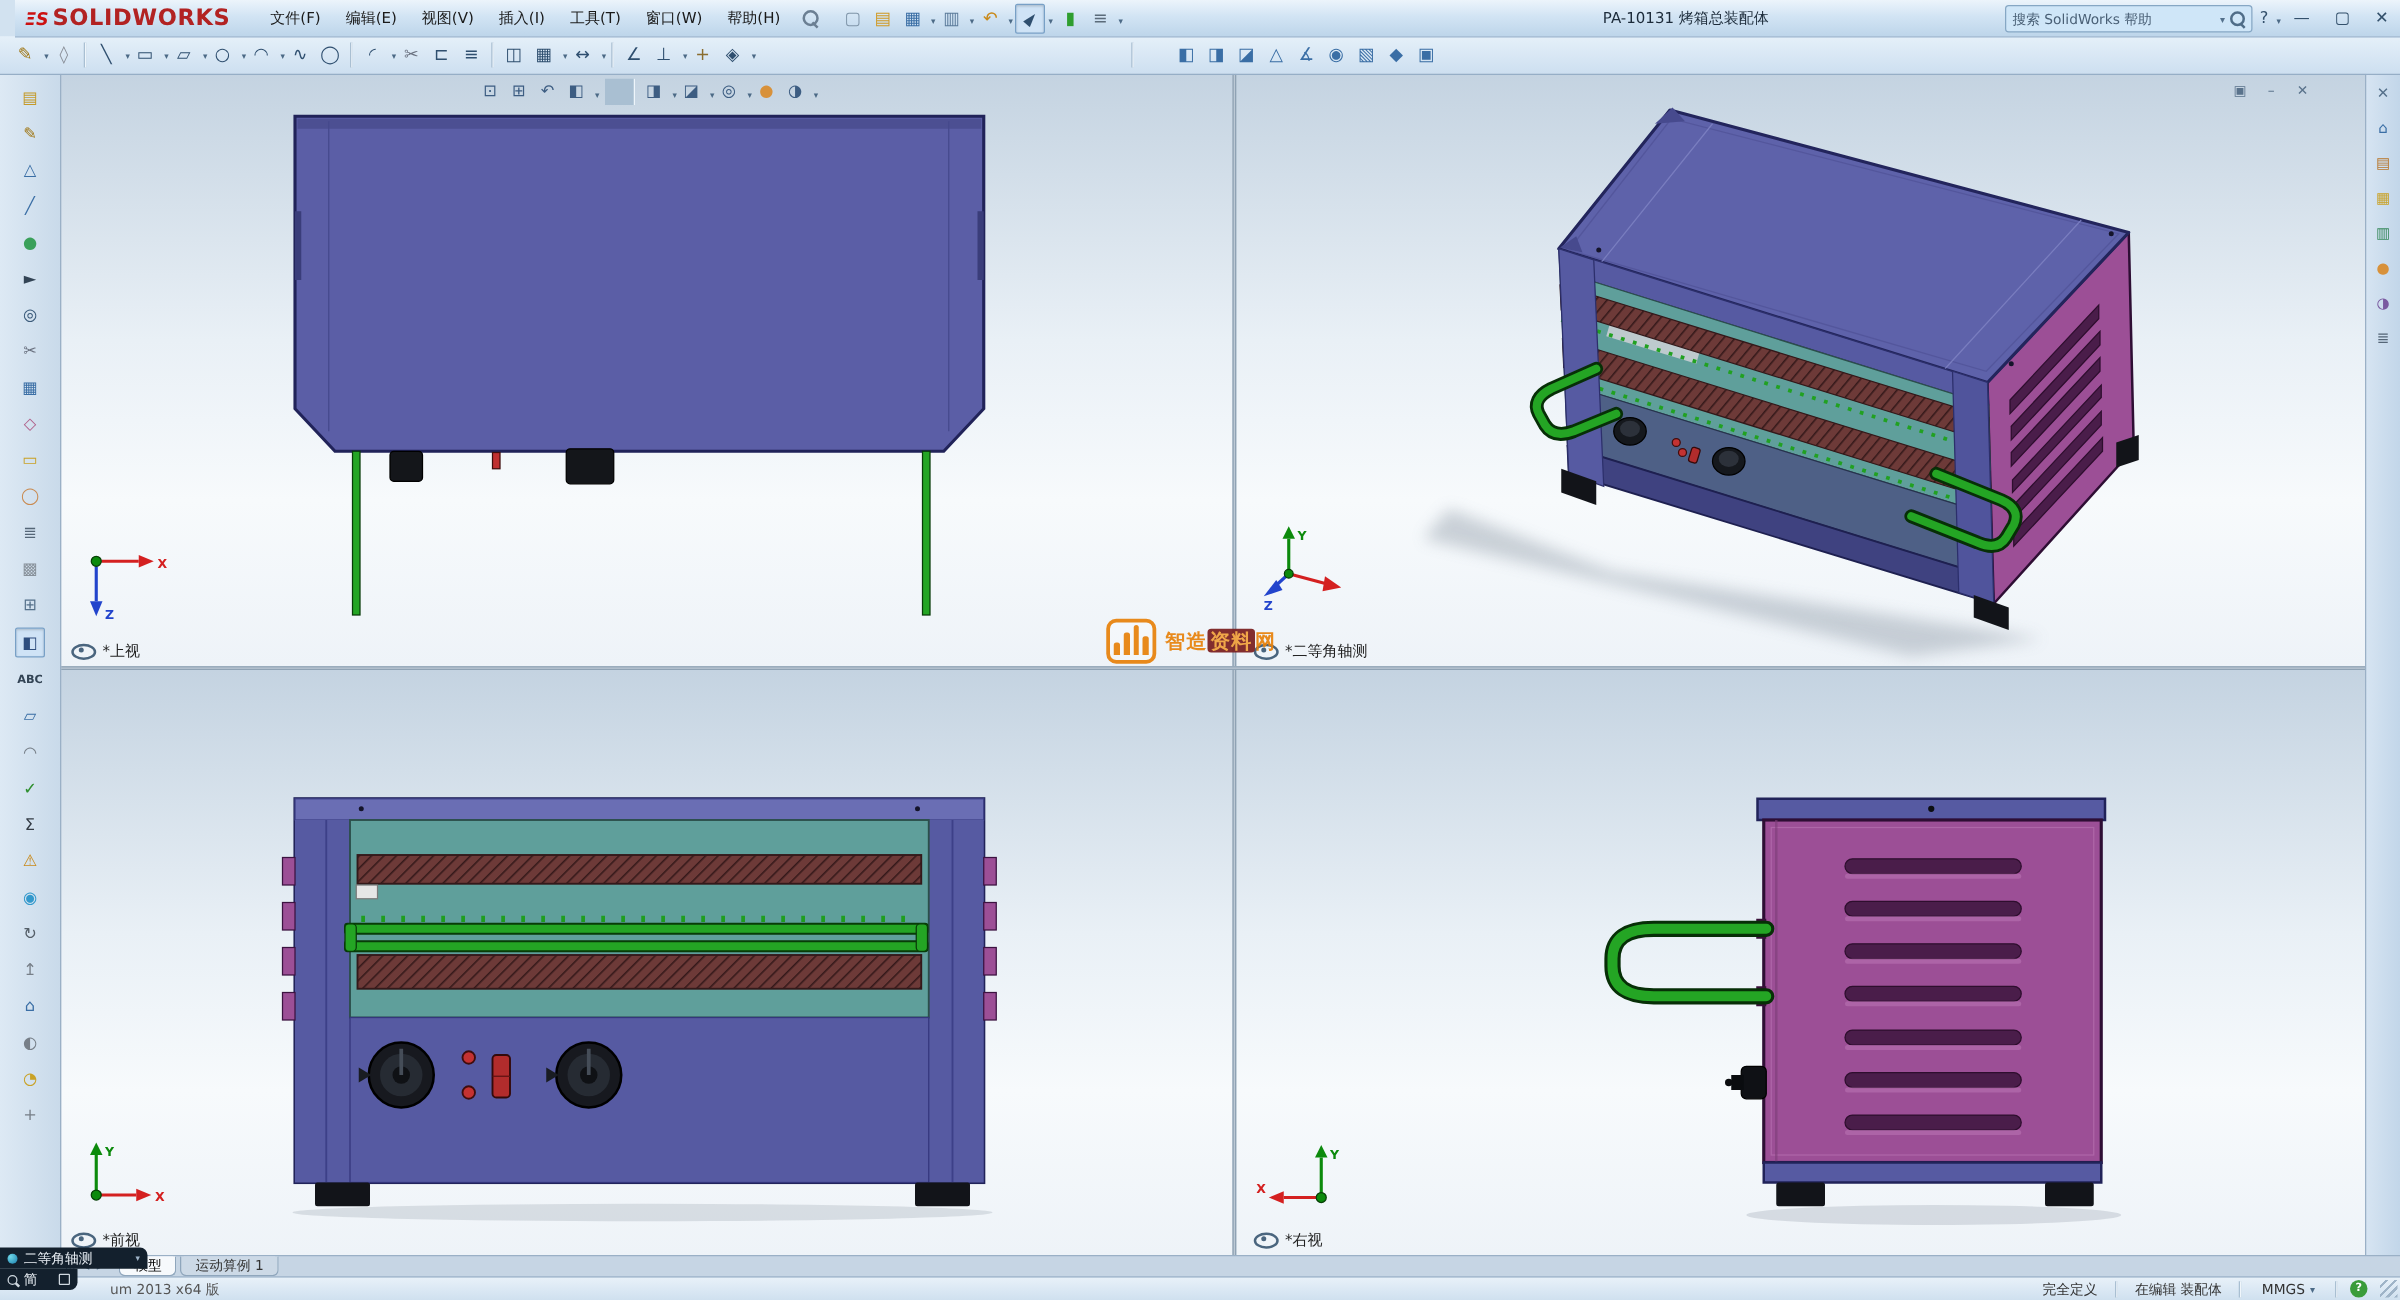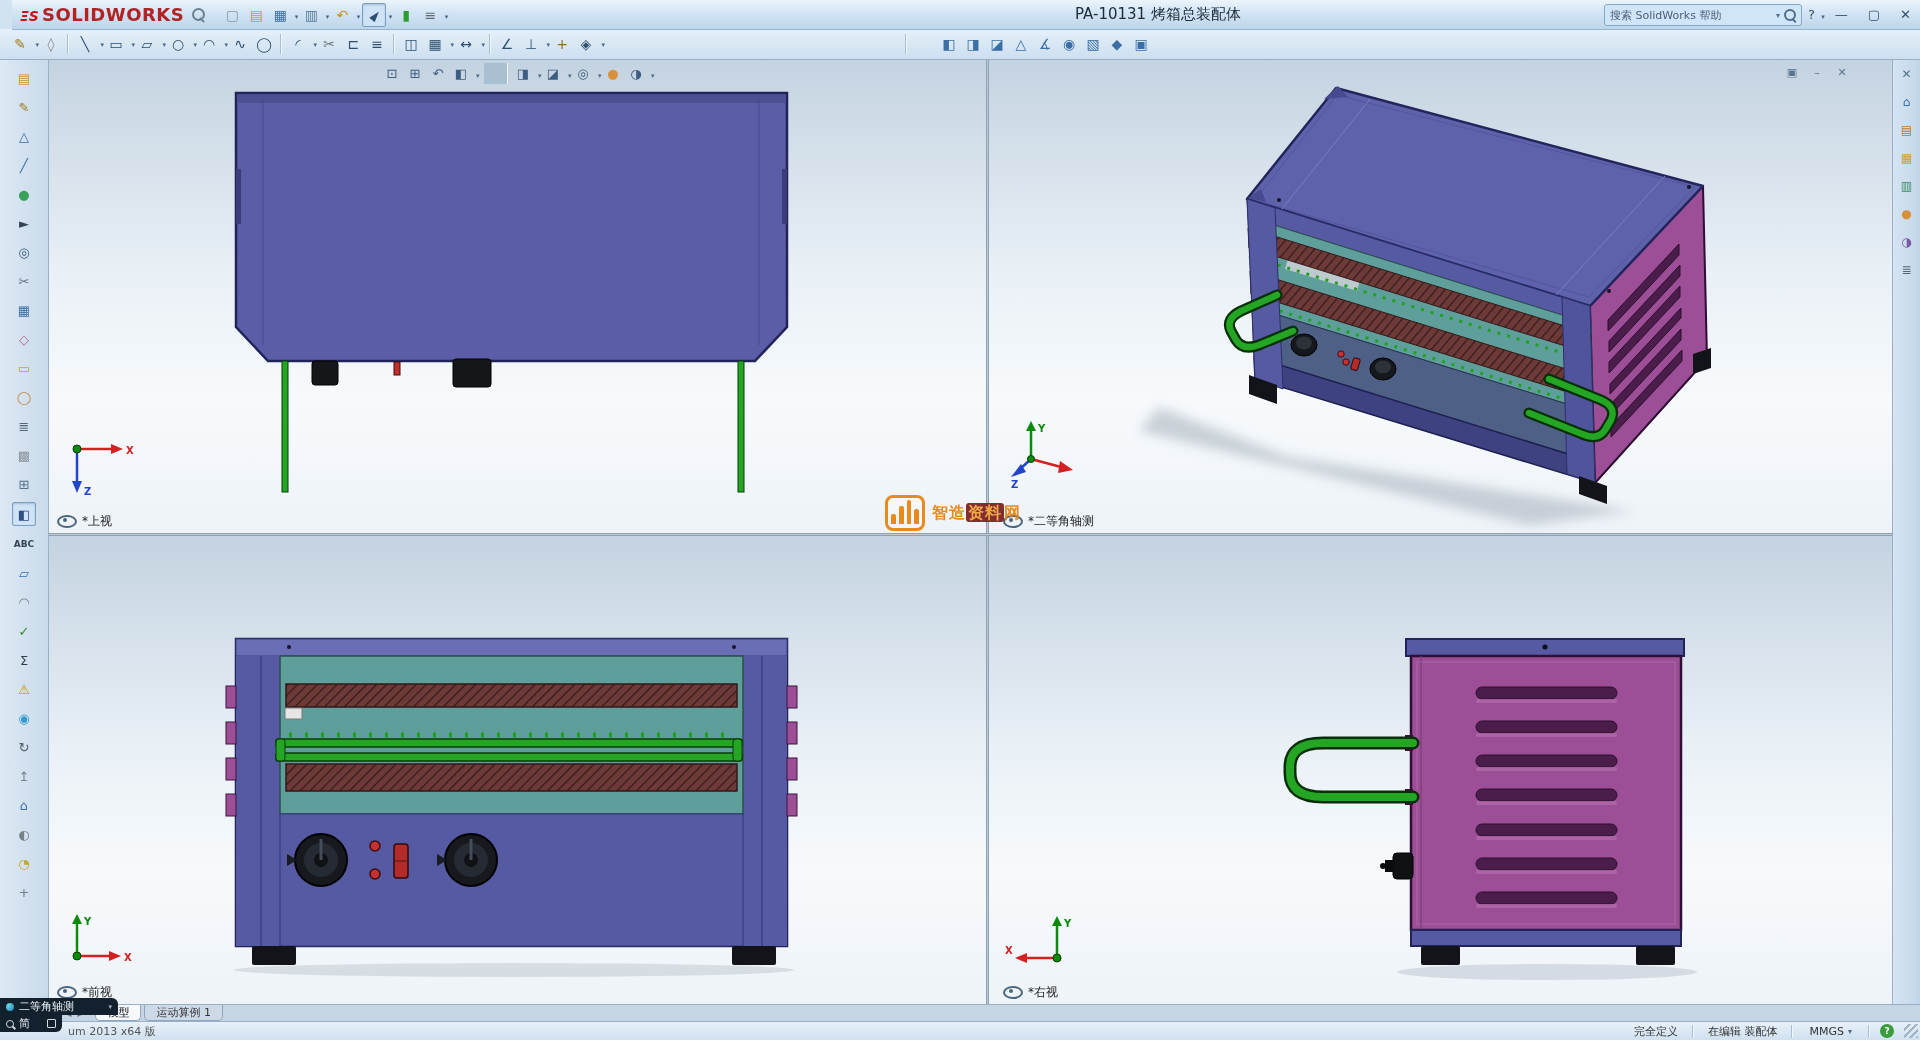--- a/index.html
+++ b/index.html
@@ -9,21 +9,21 @@
   
   .titlebar{position:absolute;left:12px;top:0;right:0;height:29px;background:linear-gradient(#ecf4fb,#d2e4f4 45%,#bdd5ea);border-bottom:1px solid #9ab4cd;display:flex;align-items:center;z-index:40;}
   .logo{display:flex;align-items:baseline;margin-left:8px;gap:3px;}
   .logo-mark{color:#cc1111;font-weight:bold;font-style:italic;font-size:14px;}
   .logo-text{color:#b22222;font-weight:bold;font-size:18px;letter-spacing:.5px;}
   .menus{display:flex;margin-left:22px;}
   .menu-item{padding:4px 10px;color:#1a1a1a;font-size:12px;cursor:default;}
   .pin{width:9px;height:9px;border:2px solid #6b7f93;border-radius:50%;margin:0 8px;position:relative;}
   .pin::after{content:"";position:absolute;width:2px;height:6px;background:#6b7f93;left:7px;top:7px;transform:rotate(-45deg);}
   .quick-icons{display:flex;align-items:center;gap:2px;margin-left:8px;}
-  .win-title{position:absolute;left:1063px;width:340px;text-align:left;font-size:15px;color:#1c2b3a;white-space:nowrap;}
+  .win-title{position:absolute;left:1063px;width:340px;text-align:right;font-size:12px;color:#1c2b3a;white-space:nowrap;}
   .search-box{position:absolute;right:118px;top:4px;width:186px;height:20px;background:#cfe6f8;border:1px solid #86a7c4;border-radius:3px;display:flex;align-items:center;padding:0 5px;color:#4a6076;font-size:11px;gap:4px;}
   .search-text{flex:1;white-space:nowrap;overflow:hidden;}
   .search-dd{font-size:8px;color:#54718c;}
   .mag{width:8px;height:8px;border:2px solid #4f6d88;border-radius:50%;position:relative;flex:none;}
   .mag::after{content:"";position:absolute;width:2px;height:5px;background:#4f6d88;left:7px;top:7px;transform:rotate(-45deg);}
   .tb-controls{position:absolute;right:6px;top:0;height:29px;display:flex;align-items:center;gap:14px;}
   .tbc{color:#33506b;font-size:13px;position:relative;padding:2px 3px;}
   .tbc.dd::after{content:"▾";font-size:7px;color:#4c6a86;position:absolute;right:-7px;top:8px;}
 
   
@@ -83,21 +83,21 @@
 
   
   .tabrow{position:absolute;left:0;right:0;bottom:19px;height:17px;background:#c6d5e4;border-top:1px solid #9ab0c6;display:flex;align-items:stretch;padding-left:52px;font-size:11px;z-index:25;box-sizing:border-box;}
   .tab-nav{display:flex;align-items:center;gap:6px;margin-right:10px;color:#55708a;}
   .tab-nav .nv{font-size:10px;}
   .tab{padding:0 11px;border:1px solid #8fa6bc;border-top:none;border-radius:0 0 5px 5px;margin-left:3px;background:#ccd9e6;color:#333;display:flex;align-items:center;white-space:nowrap;}
   .tab.active{background:#f6f9fc;color:#000;}
 
   
   .statusbar{position:absolute;left:0;right:0;bottom:0;height:19px;background:linear-gradient(#e8f1f9,#cfe0ef);border-top:1px solid #9ab0c6;display:flex;align-items:center;font-size:11px;color:#333;z-index:25;box-sizing:border-box;}
-  .sb-version{margin-left:68px;color:#555;white-space:nowrap;}
+  .sb-version{margin-left:88px;color:#555;white-space:nowrap;}
   .sb-right{margin-left:auto;display:flex;align-items:center;}
   .sb-item{padding:0 14px;white-space:nowrap;}
   .sb-sep{width:1px;height:13px;background:#a9bfd2;border-right:1px solid #f0f6fb;}
   .sb-units{padding:0 16px;display:flex;align-items:center;gap:4px;}
   .sb-units .udd{font-size:8px;color:#4c6a86;}
   .sb-help{width:14px;height:14px;border-radius:50%;background:#3a9c3a;color:#fff;font-size:9px;font-weight:bold;display:flex;align-items:center;justify-content:center;margin:0 10px;}
   .grip{width:14px;height:14px;margin-right:2px;background:repeating-linear-gradient(135deg,transparent 0 3px,#9fb4c8 3px 5px);}
 
   
   .ime{position:absolute;left:0;top:998px;z-index:45;font-size:11px;color:#e8eef4;}
@@ -112,20 +112,30 @@
 </head>
 <body>
 
 <div id="app" data-name="solidworks-window">
 
   <div class="titlebar" data-name="title-bar">
     <div class="logo" data-name="solidworks-logo">
       <span class="logo-mark" data-name="solidworks-logo-mark-icon">ΞS</span>
       <span class="logo-text" data-name="solidworks-logo-text">SOLIDWORKS</span>
     </div>
+    <div class="menus" data-name="menu-bar">
+
+    <div class="menu-item" data-name="menu-file">文件(F)</div>
+        <div class="menu-item" data-name="menu-edit">编辑(E)</div>
+        <div class="menu-item" data-name="menu-view">视图(V)</div>
+        <div class="menu-item" data-name="menu-insert">插入(I)</div>
+        <div class="menu-item" data-name="menu-tools">工具(T)</div>
+        <div class="menu-item" data-name="menu-window">窗口(W)</div>
+        <div class="menu-item" data-name="menu-help">帮助(H)</div>
+      </div>
     <div class="pin" data-name="pin-menu-icon"></div>
     <div class="quick-icons" data-name="quick-access-toolbar">
 
     <span class="ic" data-name="new-file-icon" style="--ic: #8096aa;">
           <span class="glyph">▢</span>
         </span>
         <span class="ic" data-name="open-file-icon" style="--ic: #d09a28;">
           <span class="glyph">▤</span>
         </span>
         <span class="ic dd" data-name="save-icon" style="--ic: #3a6ea5;">

